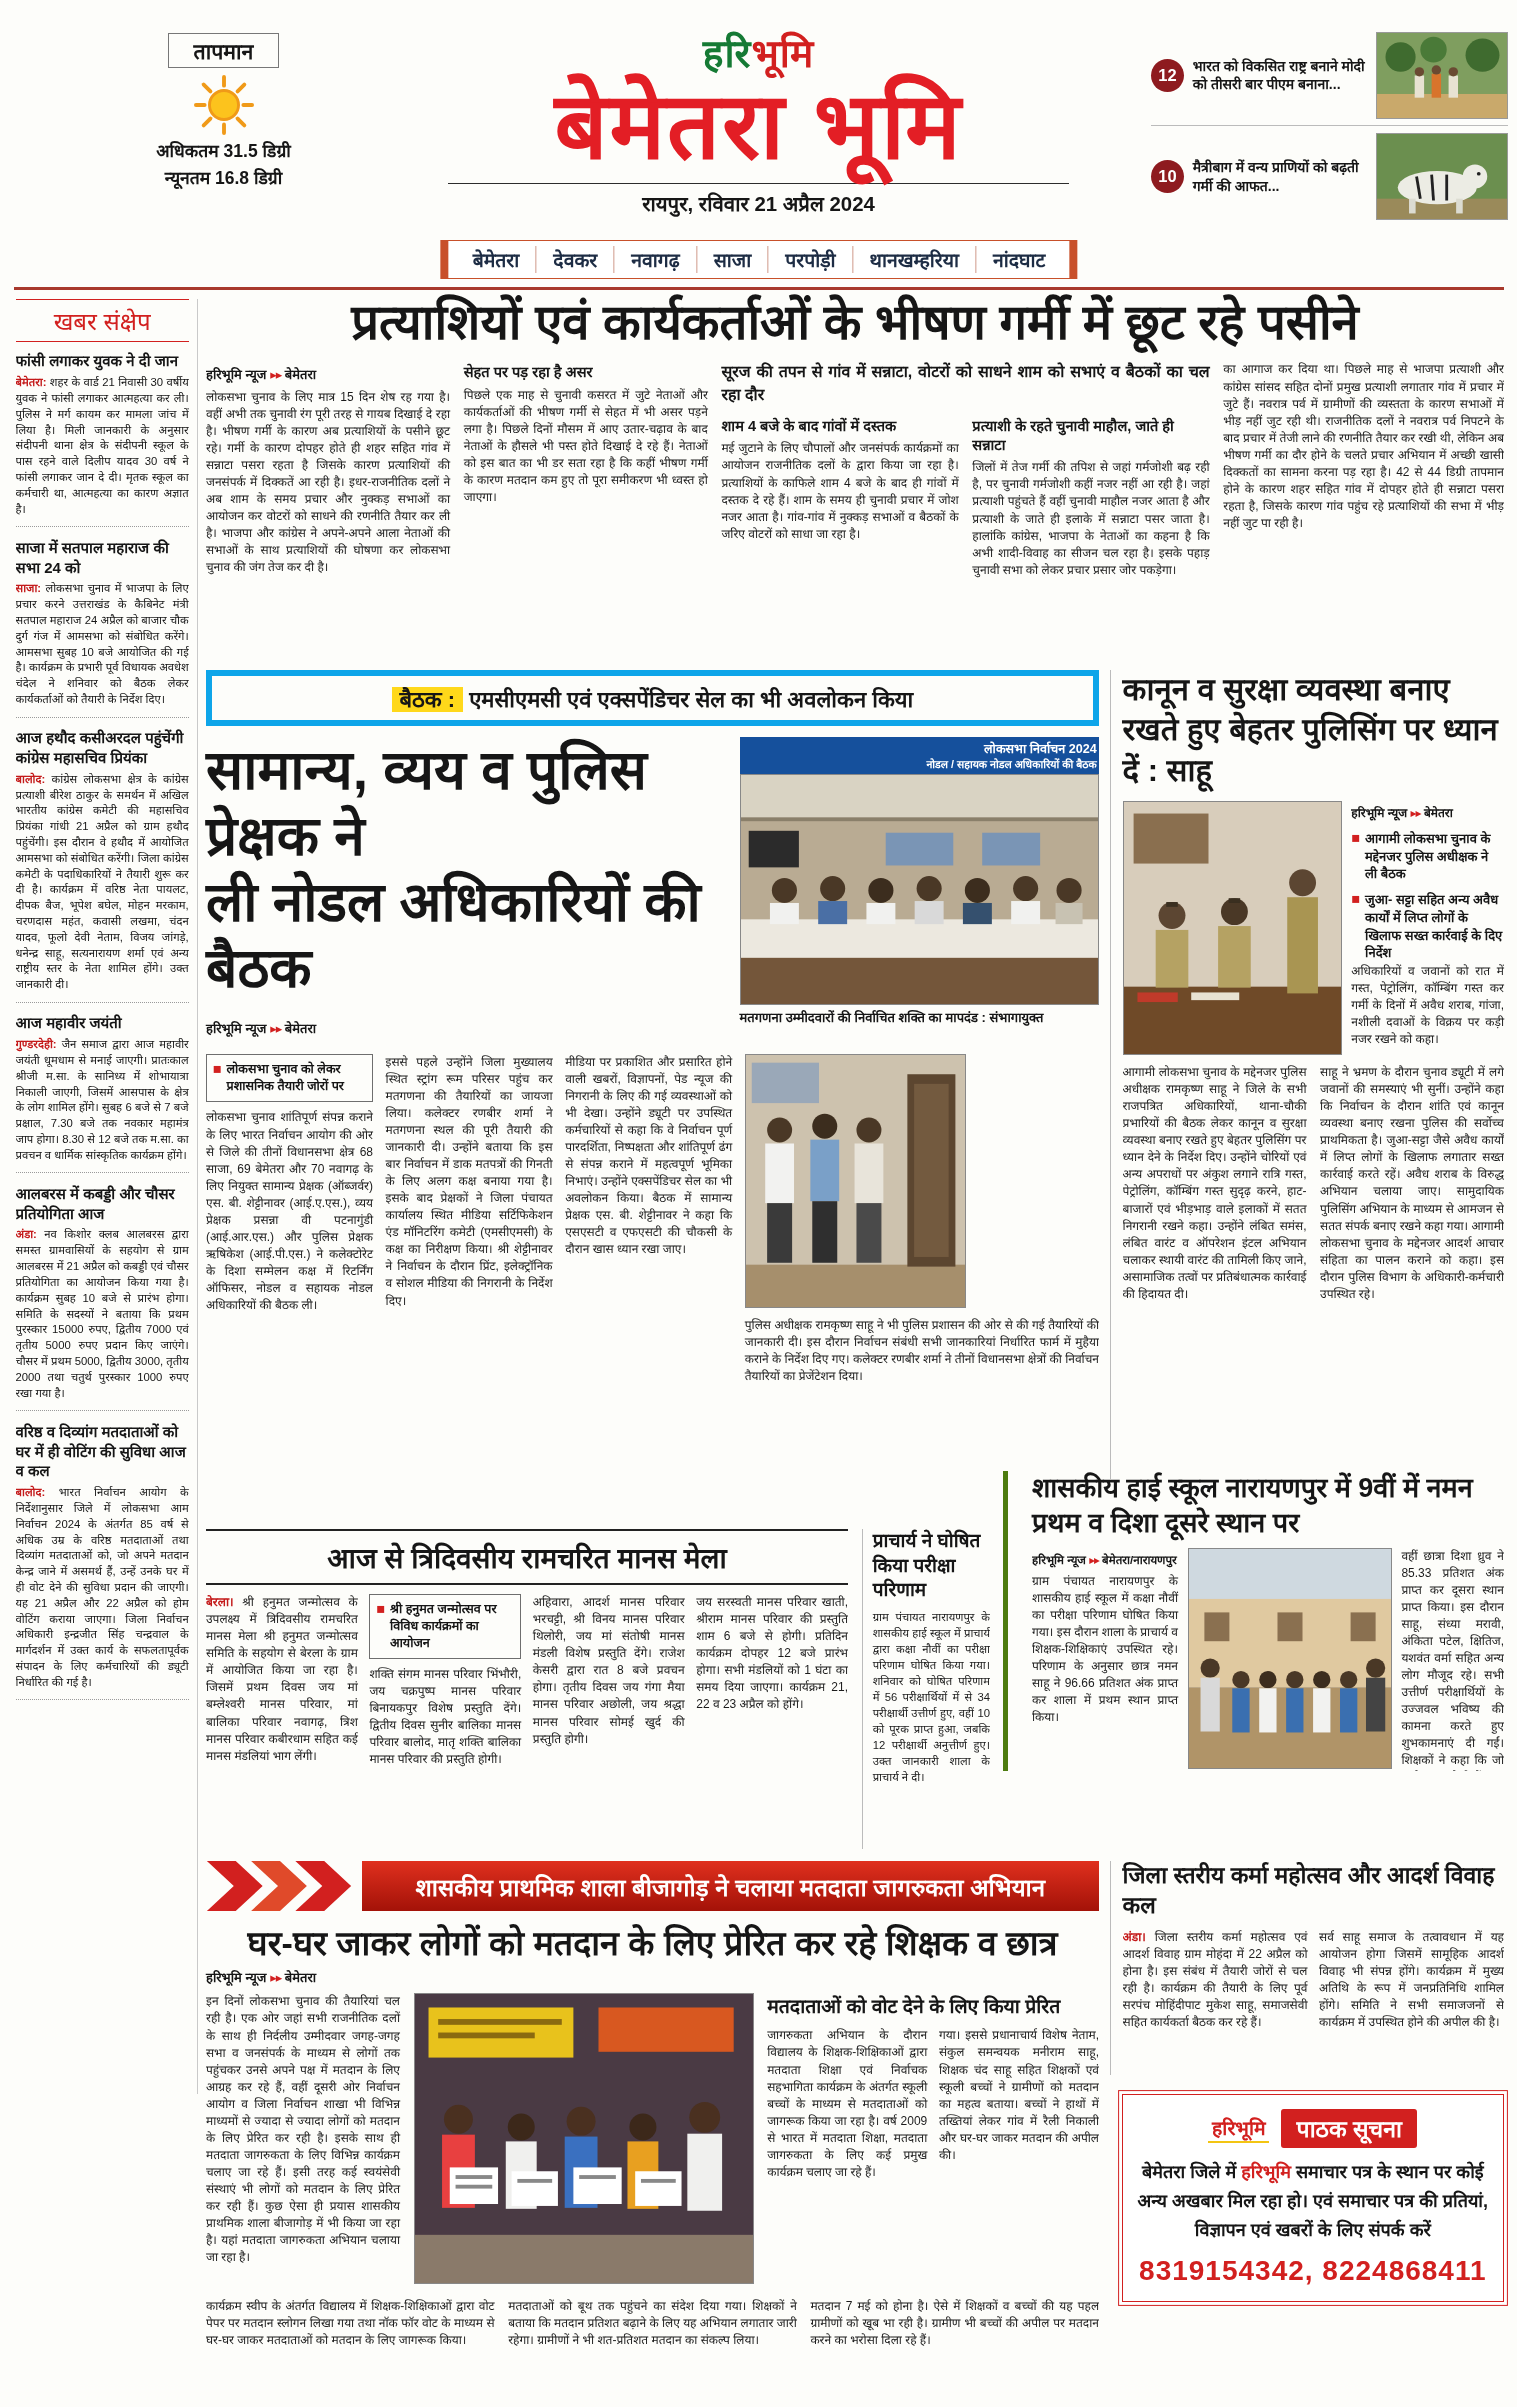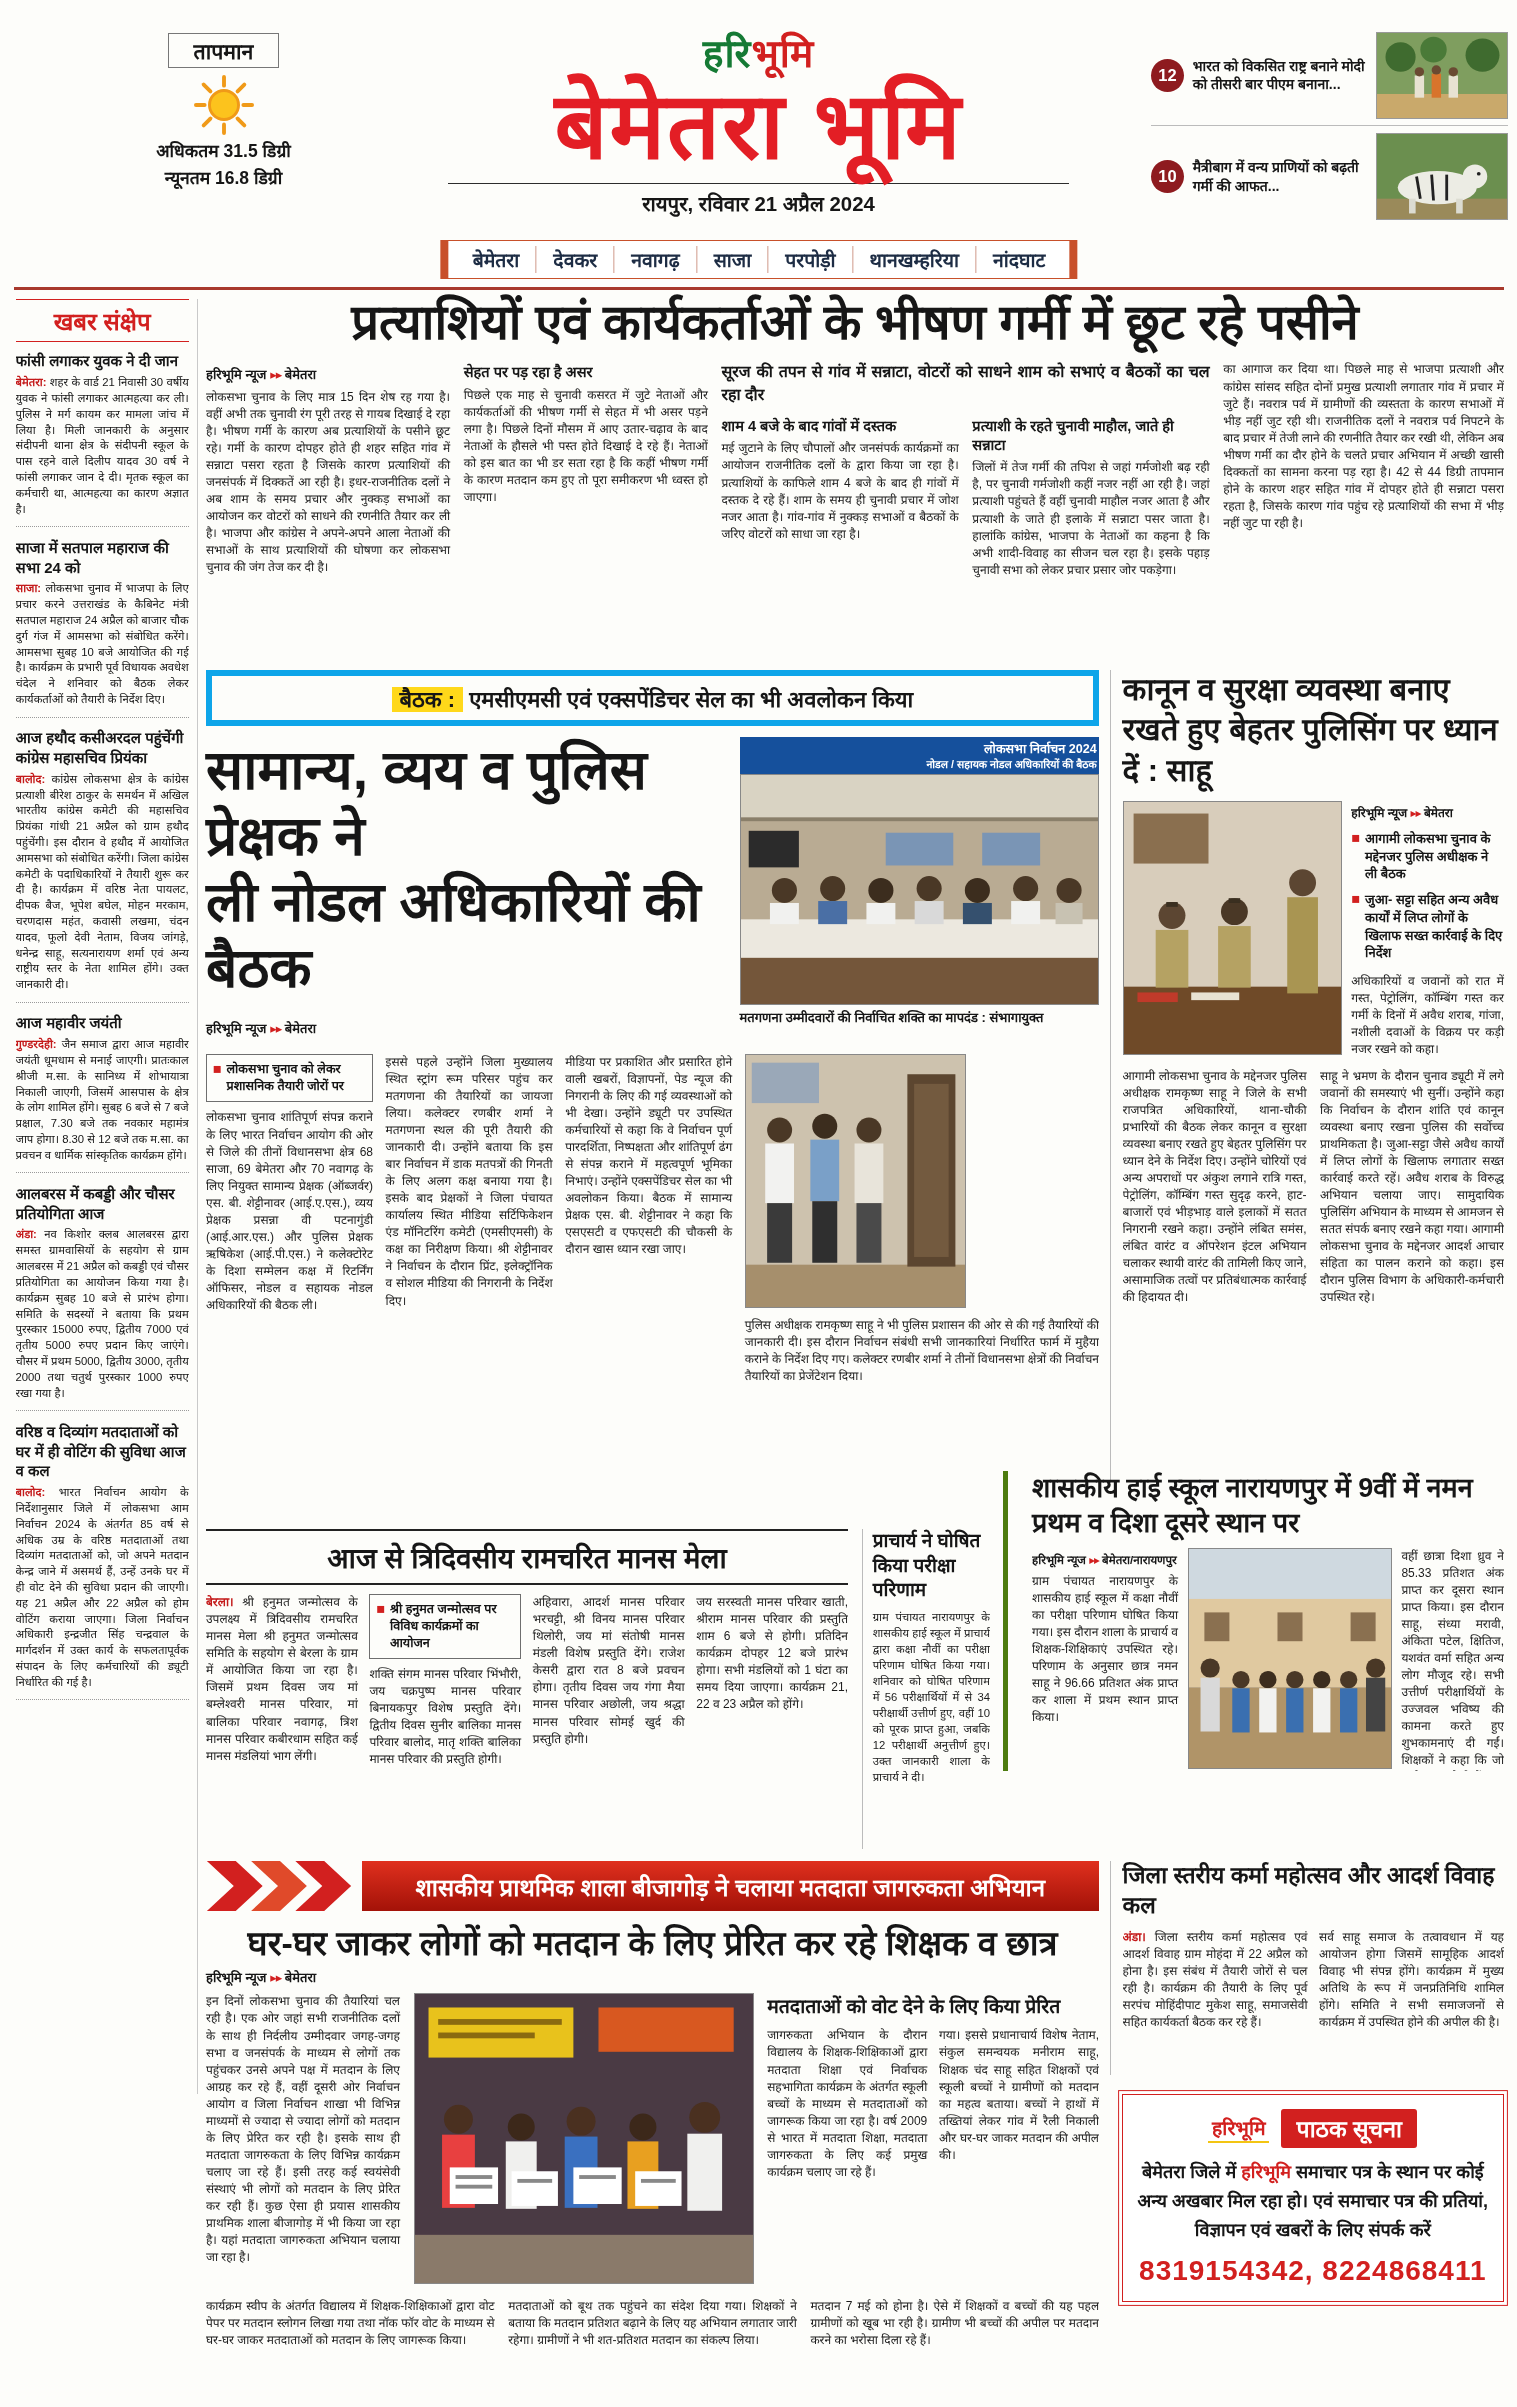--- a/index.html
+++ b/index.html
@@ -29,21 +29,21 @@
          font-size:16.5px;display:flex;align-items:center;justify-content:center;flex:none}
   .t-text{flex:1;font-size:14px;font-weight:700;line-height:1.3}
   .t-img{width:132px;height:87px;flex:none;overflow:hidden;border:1px solid #999}
   .cities{position:absolute;top:240px;left:50%;transform:translateX(-50%);display:flex;align-items:center;
           border:1.9px solid #c8502a;border-left-width:8.7px;border-right-width:8.7px;padding:4.9px 7.8px;background:#fff}
   .city{font-size:19.4px;font-weight:800;color:#1d2c44;padding:0 16.5px;border-left:1px solid #cf9a8a}
   .city:first-child{border-left:none}
   .hrule{top:287px;left:13.6px;width:1490px;height:2.9px;background:#a8392c}
   
   .sbar{left:15.5px;top:299px;width:182px;height:1795px;overflow:hidden;border-right:1px solid #c9c9c9;padding-right:7.8px}
-  .sb-title{color:#d2201f;font-weight:700;font-size:24px;text-align:center;border-top:1.9px solid #d2201f;
+  .sb-title{color:#d2201f;font-weight:400;font-size:24px;text-align:center;border-top:1.9px solid #d2201f;
             border-bottom:1.9px solid #d2201f;padding:3.9px 0;margin-bottom:9.7px}
   .sb-item{margin-bottom:10.7px;padding-bottom:8.7px;border-bottom:1px dotted #9a9a9a}
   .sb-item h4{font-size:15px;font-weight:800;line-height:1.32;margin-bottom:3.9px}
   .sb-item p{font-size:11.3px;line-height:1.4;text-align:justify}
   .loc{color:#c41a1a;font-weight:800}
   
   .heat{left:206px;top:295px;width:1298px}
   .heat h1{font-size:49px;font-weight:800;text-align:center;line-height:1.12;margin-bottom:11.6px}
   .heat .cols{height:291px;overflow:hidden}
   .sf{font-size:16px;font-weight:800;line-height:1.42;text-align:justify;margin-bottom:7.8px}
@@ -360,21 +360,21 @@
       <div class="p-side">
         <div class="byl"><span>हरिभूमि न्यूज</span> <span class="sep">▸▸</span> <span>बेमेतरा</span></div>
         <div class="psub">
             <span class="sq">◼</span>
             <span>आगामी लोकसभा चुनाव के मद्देनजर पुलिस अधीक्षक ने ली बैठक</span>
           </div>
         <div class="psub">
             <span class="sq">◼</span>
             <span>जुआ- सट्टा सहित अन्य अवैध कार्यों में लिप्त लोगों के खिलाफ सख्त कार्रवाई के दिए निर्देश</span>
           </div>
-        <p class="bt" style="margin-top:11px">अधिकारियों व जवानों को रात में गस्त, पेट्रोलिंग, कॉम्बिंग गस्त कर गर्मी के दिनों में अवैध शराब, गांजा, नशीली दवाओं के विक्रय पर कड़ी नजर रखने को कहा।</p>
+        <p class="bt" style="margin-top:1px">अधिकारियों व जवानों को रात में गस्त, पेट्रोलिंग, कॉम्बिंग गस्त कर गर्मी के दिनों में अवैध शराब, गांजा, नशीली दवाओं के विक्रय पर कड़ी नजर रखने को कहा।</p>
       </div>
     </div>
     <div class="cols">
       <div style="flex:1">
           <p class="bt">आगामी लोकसभा चुनाव के मद्देनजर पुलिस अधीक्षक रामकृष्ण साहू ने जिले के सभी राजपत्रित अधिकारियों, थाना-चौकी प्रभारियों की बैठक लेकर कानून व सुरक्षा व्यवस्था बनाए रखते हुए बेहतर पुलिसिंग पर ध्यान देने के निर्देश दिए। उन्होंने चोरियों एवं अन्य अपराधों पर अंकुश लगाने रात्रि गस्त, पेट्रोलिंग, कॉम्बिंग गस्त सुदृढ़ करने, हाट-बाजारों एवं भीड़भाड़ वाले इलाकों में सतत निगरानी रखने कहा। उन्होंने लंबित समंस, लंबित वारंट व ऑपरेशन इंटल अभियान चलाकर स्थायी वारंट की तामिली किए जाने, असामाजिक तत्वों पर प्रतिबंधात्मक कार्रवाई की हिदायत दी।</p>
         </div>
       <div style="flex:1">
           <p class="bt">साहू ने भ्रमण के दौरान चुनाव ड्यूटी में लगे जवानों की समस्याएं भी सुनीं। उन्होंने कहा कि निर्वाचन के दौरान शांति एवं कानून व्यवस्था बनाए रखना पुलिस की सर्वोच्च प्राथमिकता है। जुआ-सट्टा जैसे अवैध कार्यों में लिप्त लोगों के खिलाफ लगातार सख्त कार्रवाई करते रहें। अवैध शराब के विरुद्ध अभियान चलाया जाए। सामुदायिक पुलिसिंग अभियान के माध्यम से आमजन से सतत संपर्क बनाए रखने कहा गया। आगामी लोकसभा चुनाव के मद्देनजर आदर्श आचार संहिता का पालन कराने को कहा। इस दौरान पुलिस विभाग के अधिकारी-कर्मचारी उपस्थित रहे।</p>
         </div>
     </div>

